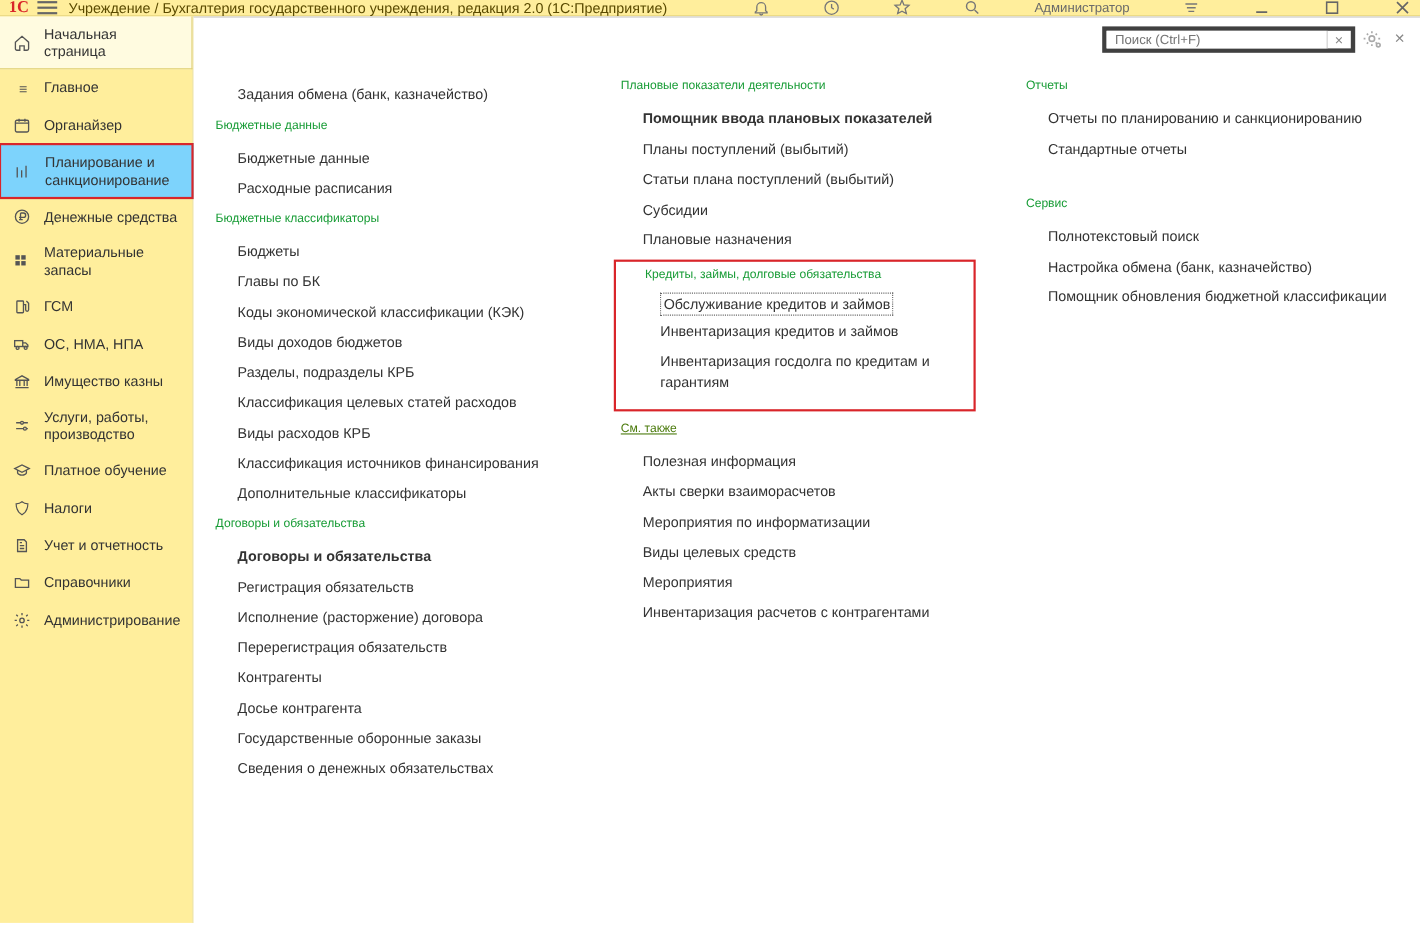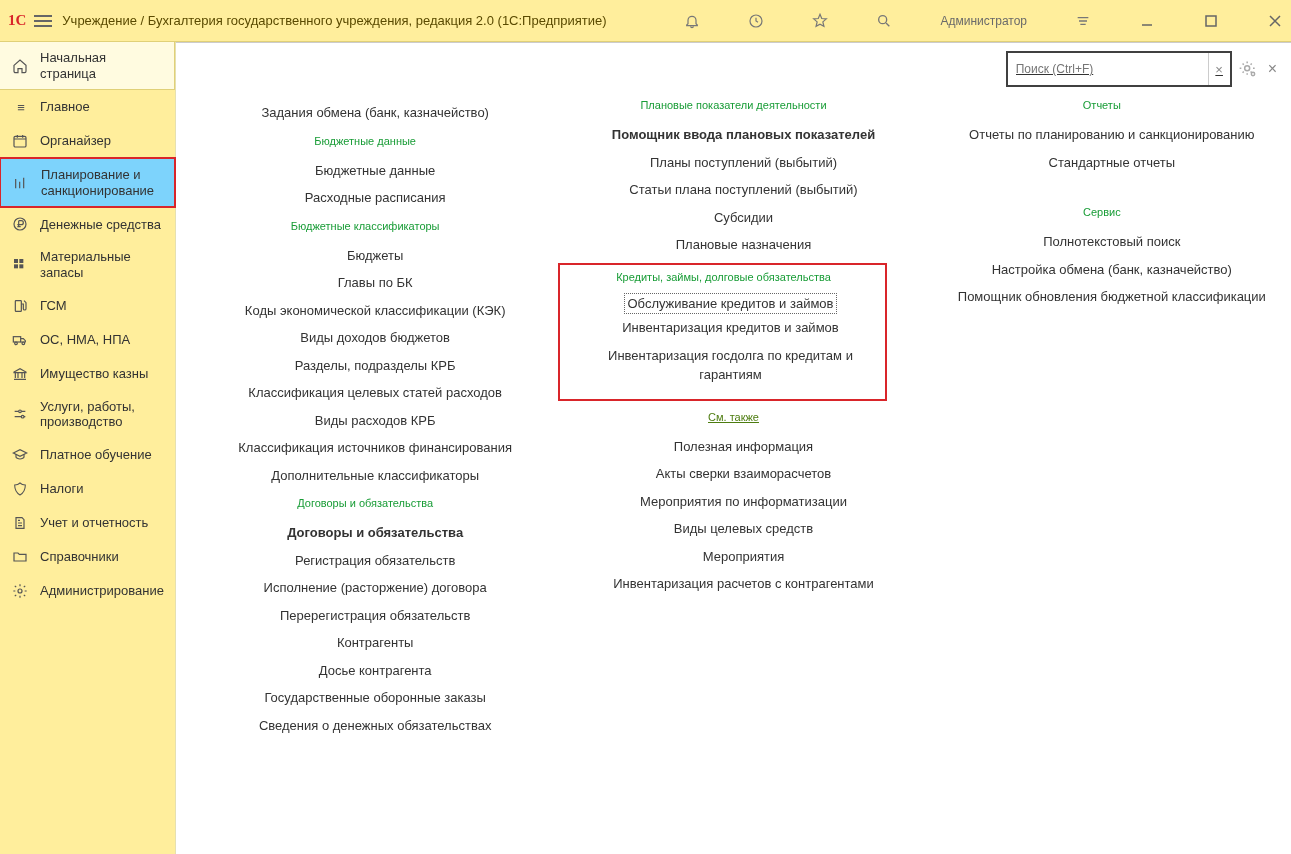--- a/index.html
+++ b/index.html
@@ -7,21 +7,21 @@
     margin: 0; padding: 0;
     font-family: Arial, sans-serif;
     font-size: 13px;
     color: #333;
     background: #fff;
     height: 100%;
     overflow: hidden;
   }
   .titlebar {
     background: #ffee9c;
-    height: 42px;
+    height: 15px;
     display: flex;
     align-items: center;
     padding: 0 8px;
     border-bottom: 1px solid #e0d078;
   }
   .logo-1c {
     color: #d9252a;
     font-weight: bold;
     font-size: 15px;
     margin-right: 8px;
@@ -120,23 +120,22 @@
   .main-toolbar {
     position: absolute;
     top: 8px;
     right: 14px;
     display: flex;
     align-items: center;
     gap: 6px;
   }
   .search-box {
     display: flex;
-    border: 2px solid #404040;
-    height: 36px;
-    text-decoration: underline;
+    border: 4px solid #404040;
+    height: 24px;
   }
   .search-box input {
     border: none;
     outline: none;
     padding: 0 8px;
     width: 200px;
     font-size: 12px;
     color: #666;
   }
   .search-box .clear {
@@ -161,21 +160,20 @@
   }
   .columns {
     display: flex;
     padding: 20px 20px 20px 20px;
     gap: 30px;
     margin-top: 36px;
   }
   .col {
     flex: 1;
     min-width: 0;
-    text-align: center;
   }
   .group-header {
     color: #189c36;
     font-size: 11px;
     margin: 8px 0 10px 0;
   }
   .group-header.plain {
     color: #4d7c0f;
     text-decoration: underline;
   }
@@ -190,21 +188,21 @@
     font-weight: bold;
   }
   .link-item.dotted {
     display: inline-block;
     border: 1px dotted #666;
     padding: 0 2px;
     margin-left: 20px;
   }
   .highlight-box {
     border: 2px solid #d9252a;
-    padding: 6px 4px 10px 0;
+    padding: 6px 4px 10px 20px;
     margin: 4px 16px 10px -6px;
   }
   .highlight-box .group-header {
     margin-top: 0;
     padding-left: 6px;
   }
   svg { display: block; }
 </style>
 </head>
 <body>

